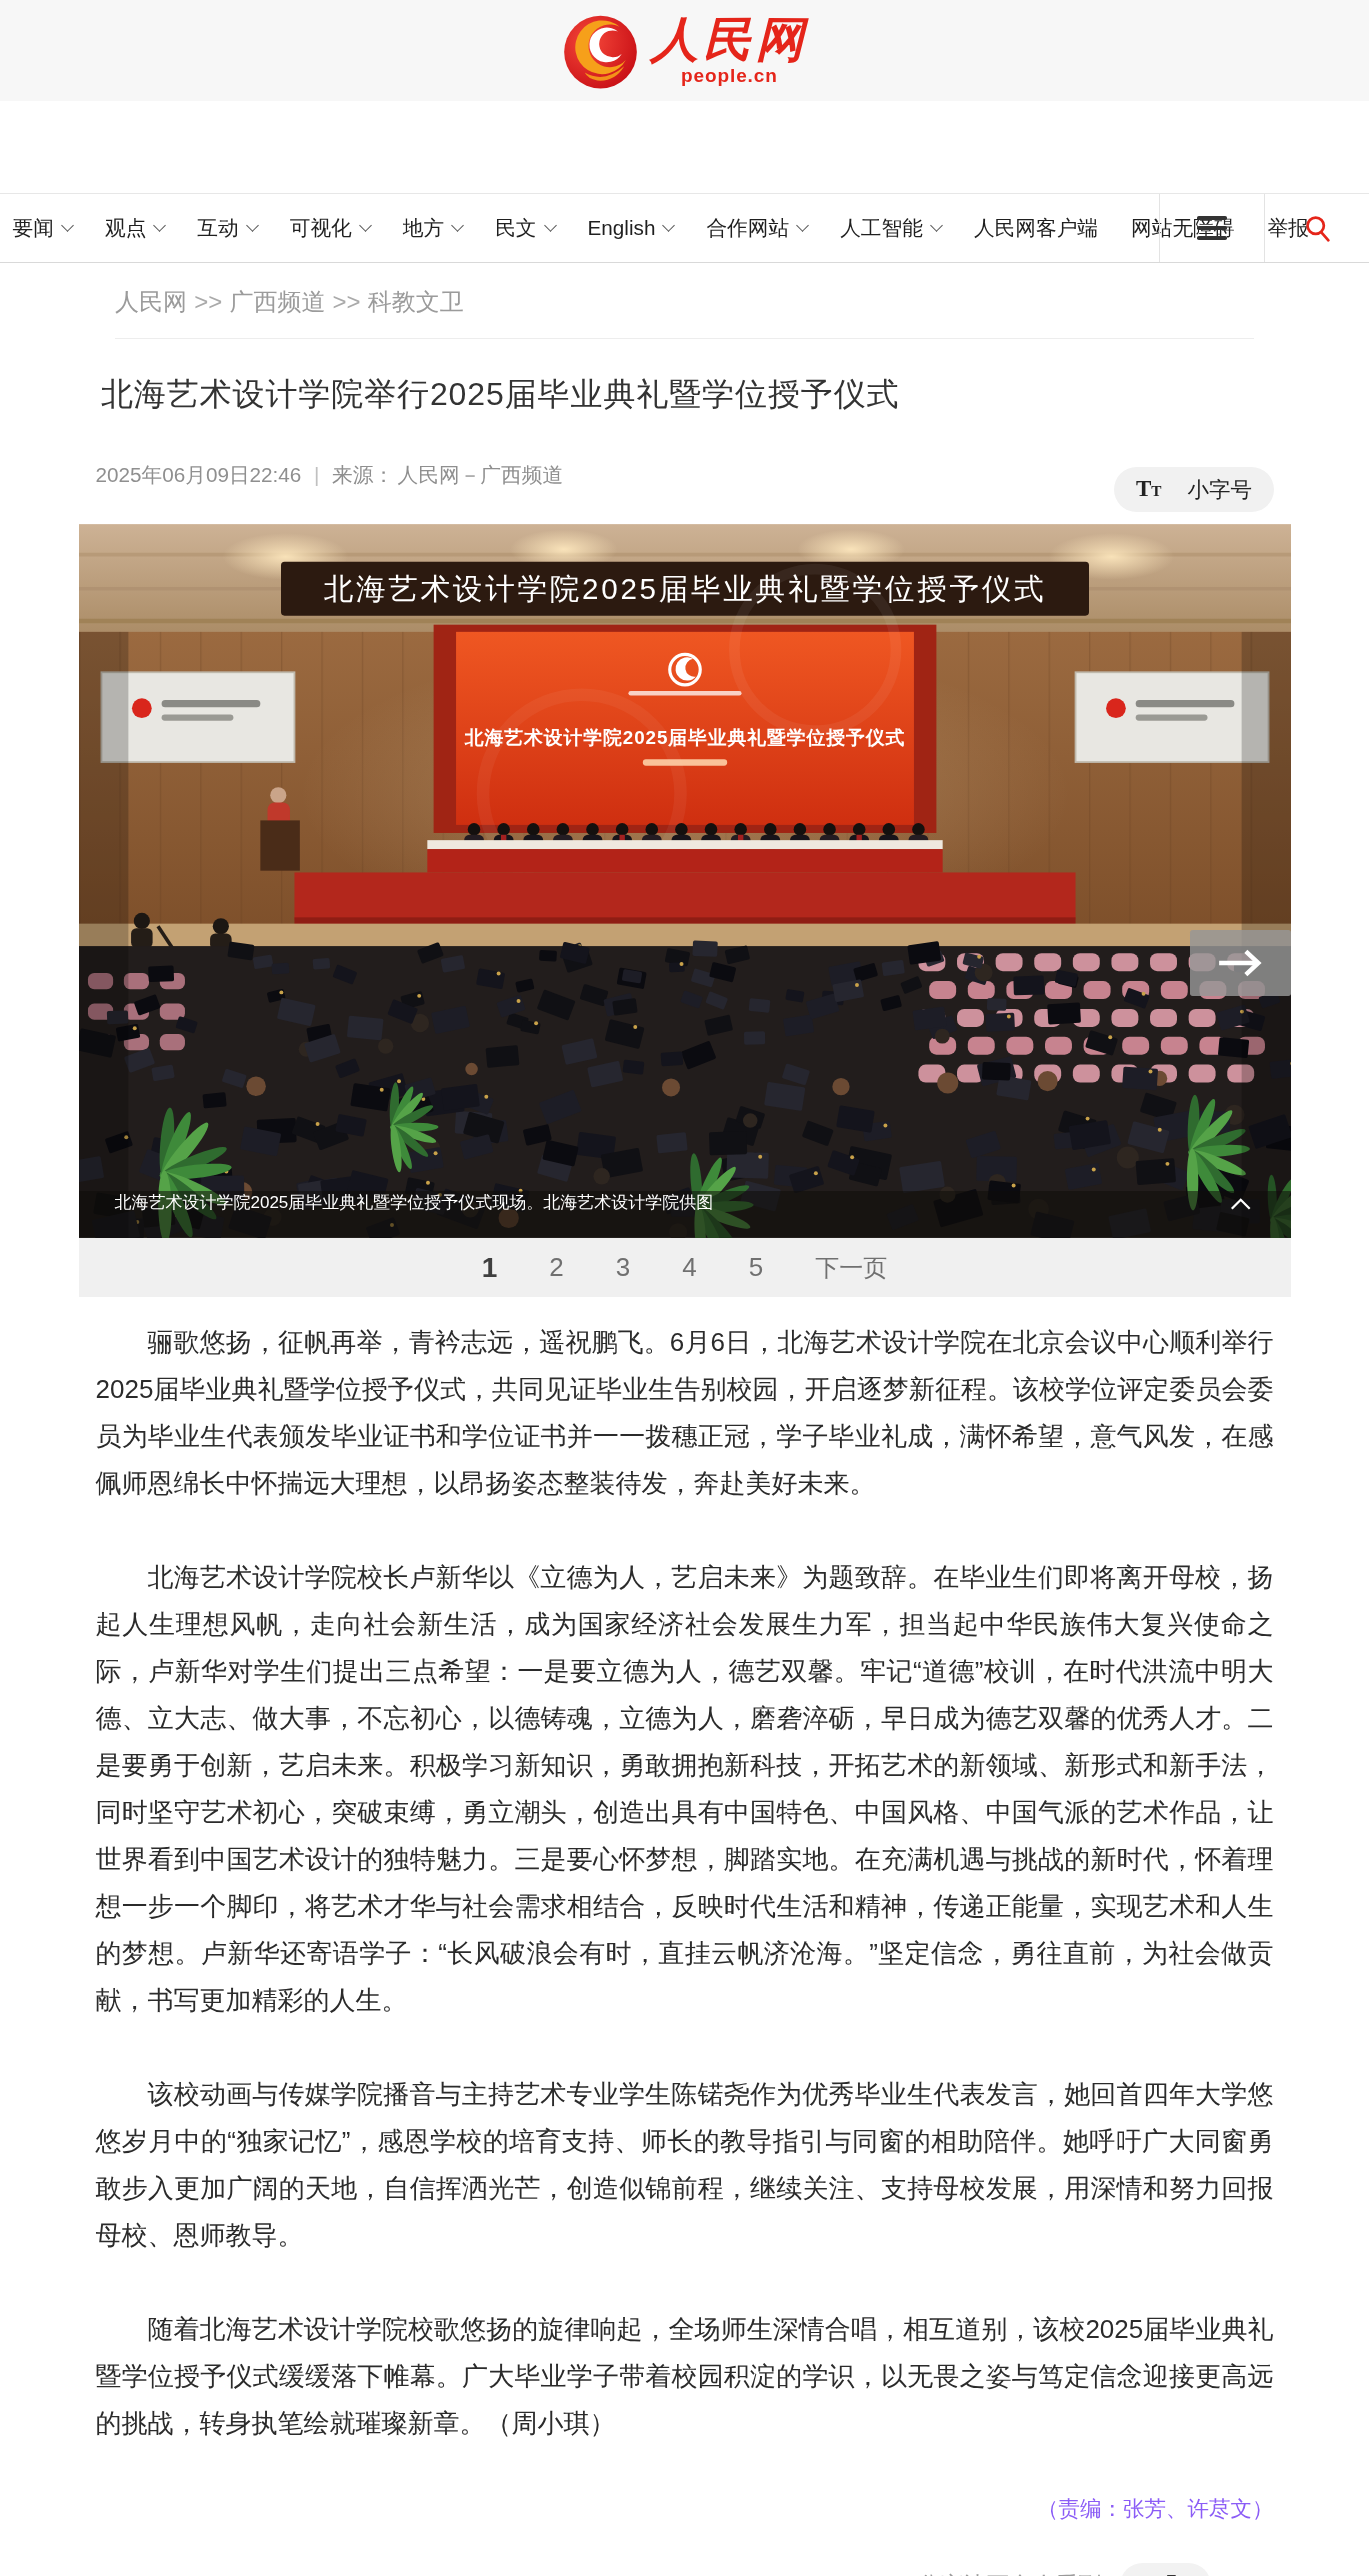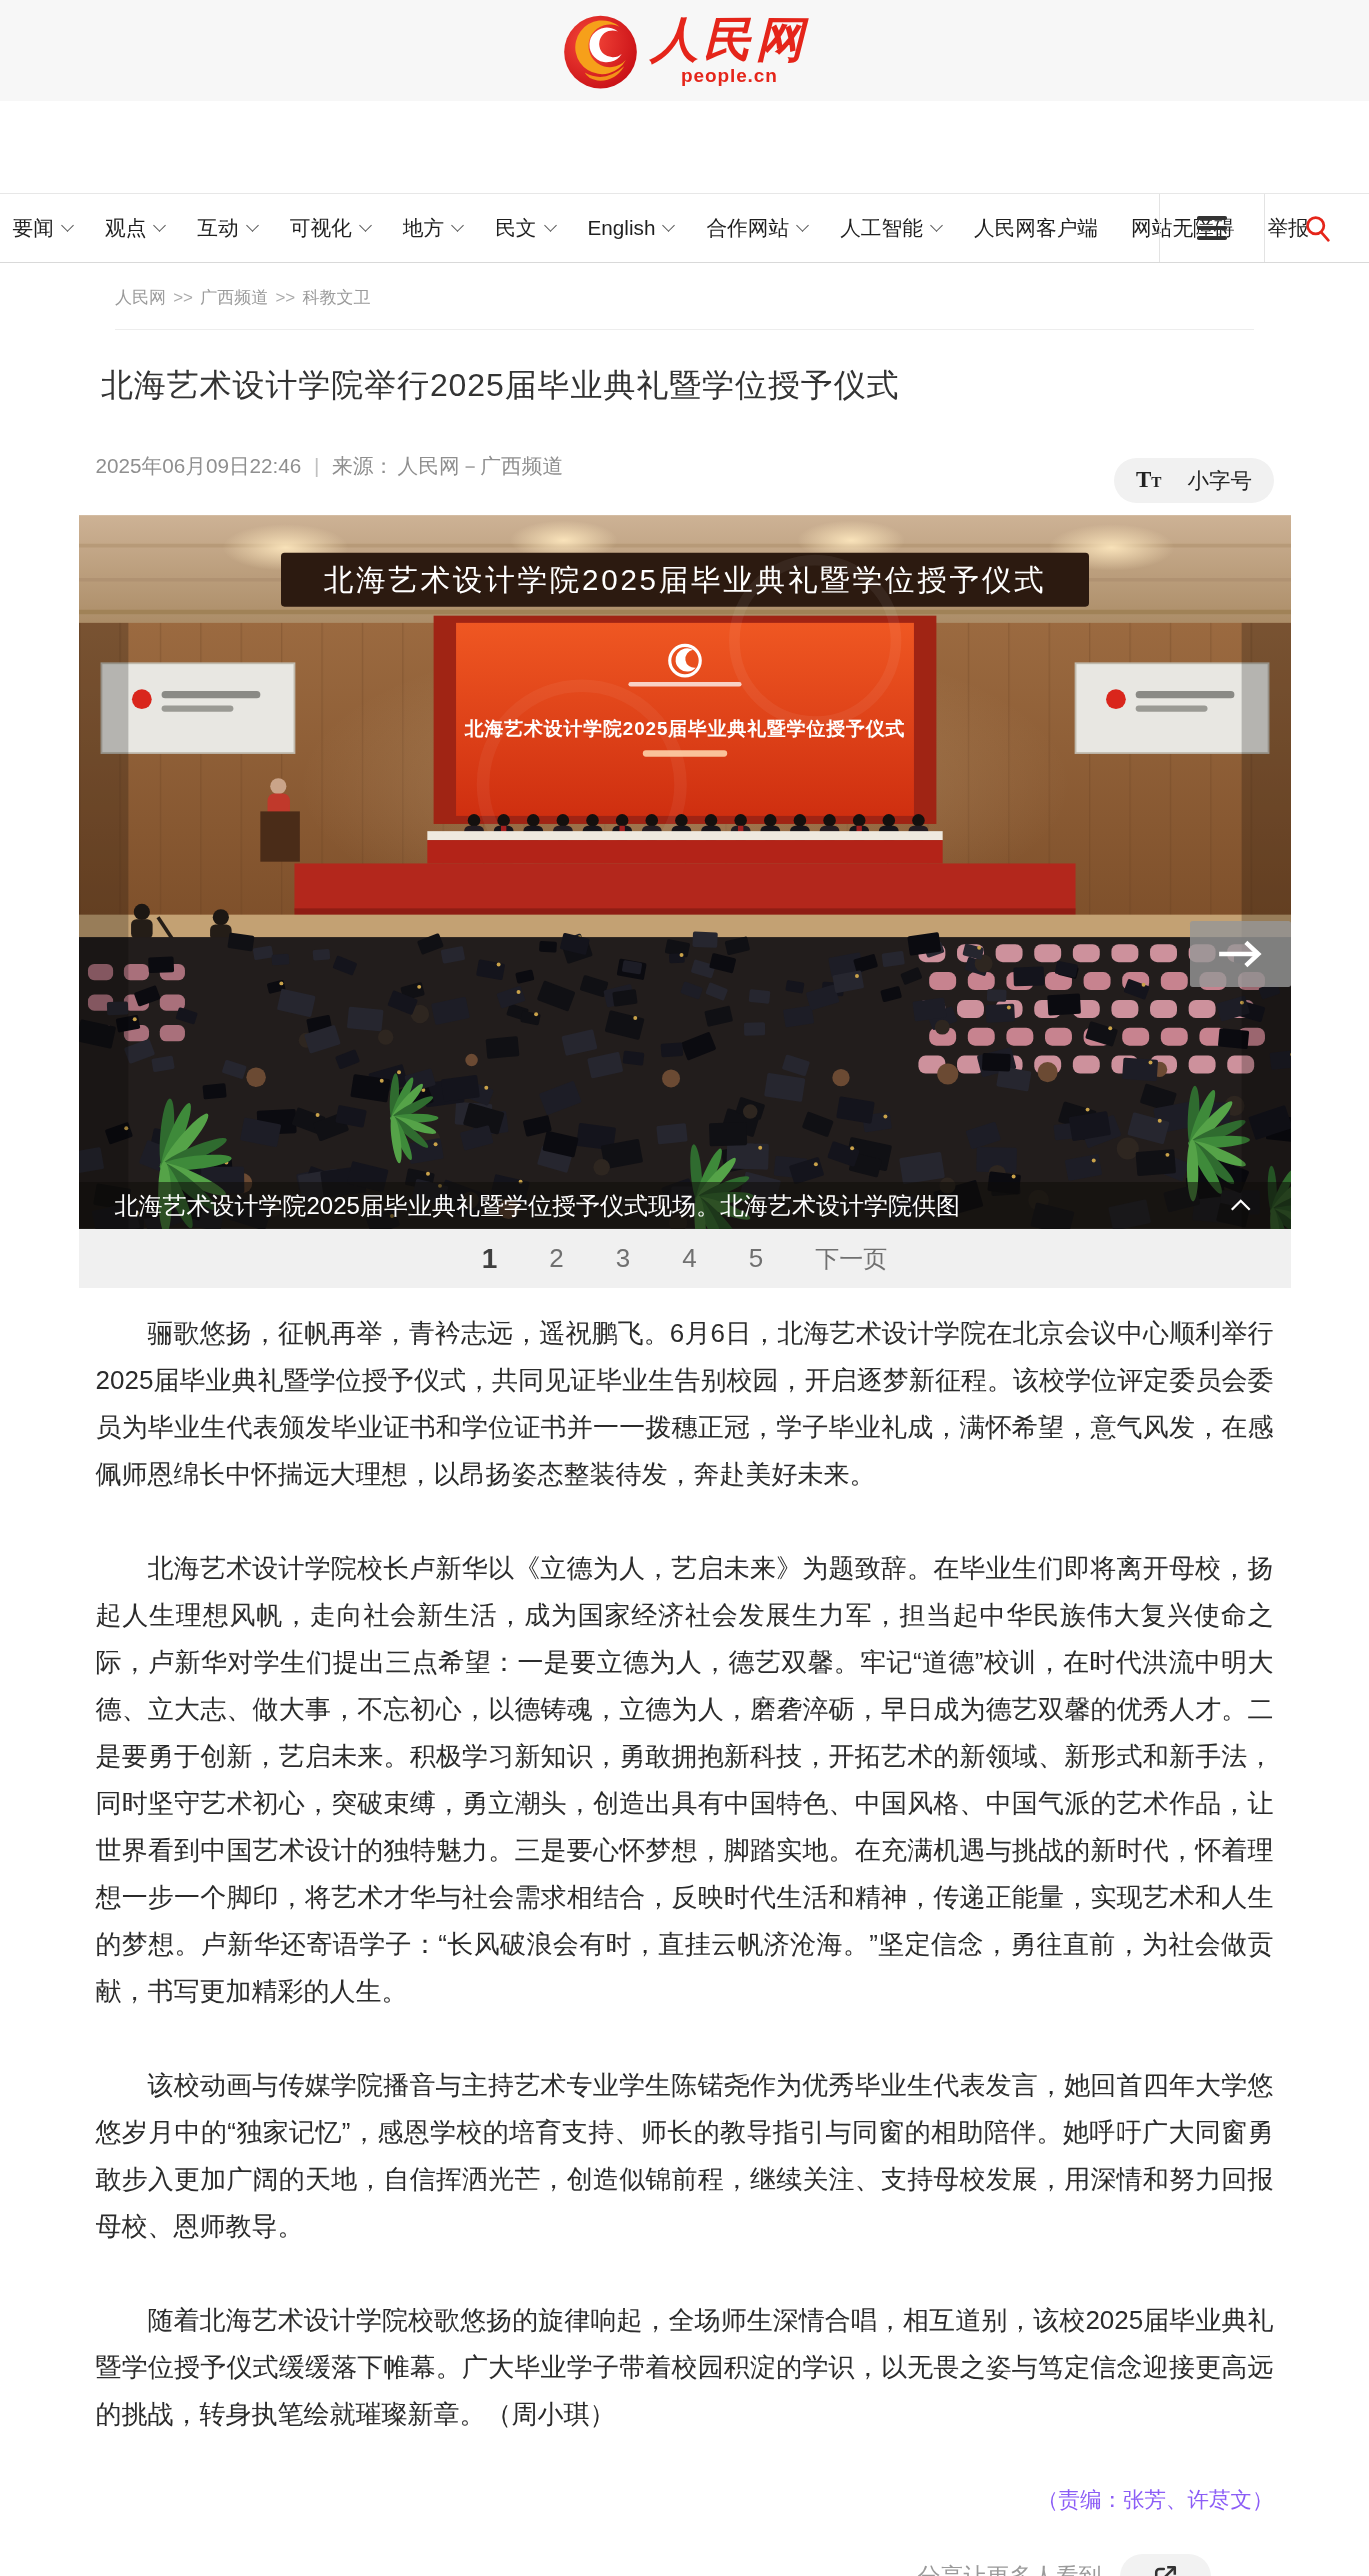--- a/index.html
+++ b/index.html
@@ -18,38 +18,38 @@
   .nav-items{display:flex;align-items:center;gap:33px;padding-left:12.6px;flex:1;min-width:0;}
   .nav-item{display:flex;align-items:center;font-size:20.7px;color:#1f1f1f;cursor:pointer;white-space:nowrap;text-decoration:none;}
   .caret{width:8px;height:8px;border-right:1.8px solid #555;border-bottom:1.8px solid #555;
          transform:rotate(45deg);margin-left:9px;margin-bottom:4.5px;display:inline-block;}
   .nav-right{display:flex;align-items:stretch;}
   .nav-icon-box{display:flex;align-items:center;justify-content:center;width:104px;border-left:0.9px solid #e3e3e3;cursor:pointer;}
   .hamburger{width:30.5px;display:flex;flex-direction:column;gap:6.3px;}
   .hamburger span{height:3.6px;background:#333;border-radius:1.8px;}
   
   .breadcrumb-row{margin:23px 115px 0 115px;padding-bottom:20px;border-bottom:0.9px solid #ededed;
-                  font-size:17px;color:#9b9b9b;}
+                  font-size:24px;color:#9b9b9b;}
   .bc-link{color:#9b9b9b;text-decoration:none;cursor:pointer;}
   .bc-sep{color:#aaa;margin:0 7.2px;}
   
   .article-wrap{width:1178px;margin:0 auto;}
   .article-title{margin:34px 0 0 5.4px;font-size:32px;font-weight:400;color:#333;letter-spacing:0.9px;}
   .meta-row{margin-top:21.5px;display:flex;align-items:center;justify-content:space-between;font-size:20.7px;color:#8f8f8f;}
   .meta-left{display:flex;align-items:center;gap:12.6px;}
   .meta-sep{color:#c0c0c0;}
   .font-pill{background:#f1f1f1;border-radius:897px;padding:8px 21.5px;font-size:21.5px;color:#222;
              display:flex;align-items:center;gap:26px;cursor:pointer;margin-top:28px;}
   .tt{font-family:"Liberation Serif","DejaVu Serif",serif;font-weight:700;font-size:23px;line-height:1;}
   .tt-small{font-size:15.3px;}
   
   .photo-wrap{width:1212px;margin:12.6px auto 0;position:relative;font-size:0;}
   .photo-wrap svg{display:block;}
   .photo-caption{position:absolute;left:0;right:0;bottom:0;height:47px;background:rgba(15,12,10,.55);
-                 display:flex;align-items:center;color:#fff;font-size:24px;padding:0 36px;box-sizing:border-box;}
+                 display:flex;align-items:flex-start;color:#fff;font-size:17px;padding:0 36px;box-sizing:border-box;}
   .caption-text{flex:1;}
   .caption-collapse{width:27px;height:27px;display:flex;align-items:center;justify-content:center;cursor:pointer;}
   .photo-arrow{position:absolute;right:0;top:406px;width:101px;height:66px;background:rgba(150,150,150,.82);
                display:flex;align-items:center;justify-content:center;border-radius:2.7px;cursor:pointer;}
   
   .pager{width:1212px;margin:0 auto;height:59px;background:#f0f0f0;display:flex;align-items:center;
          justify-content:center;gap:52px;font-size:26px;color:#707070;}
   .page-num{cursor:pointer;text-decoration:none;color:#707070;}
   .page-num.active{color:#3f3f3f;font-weight:700;font-size:28px;}
   .page-next{cursor:pointer;font-size:24px;color:#707070;text-decoration:none;}

